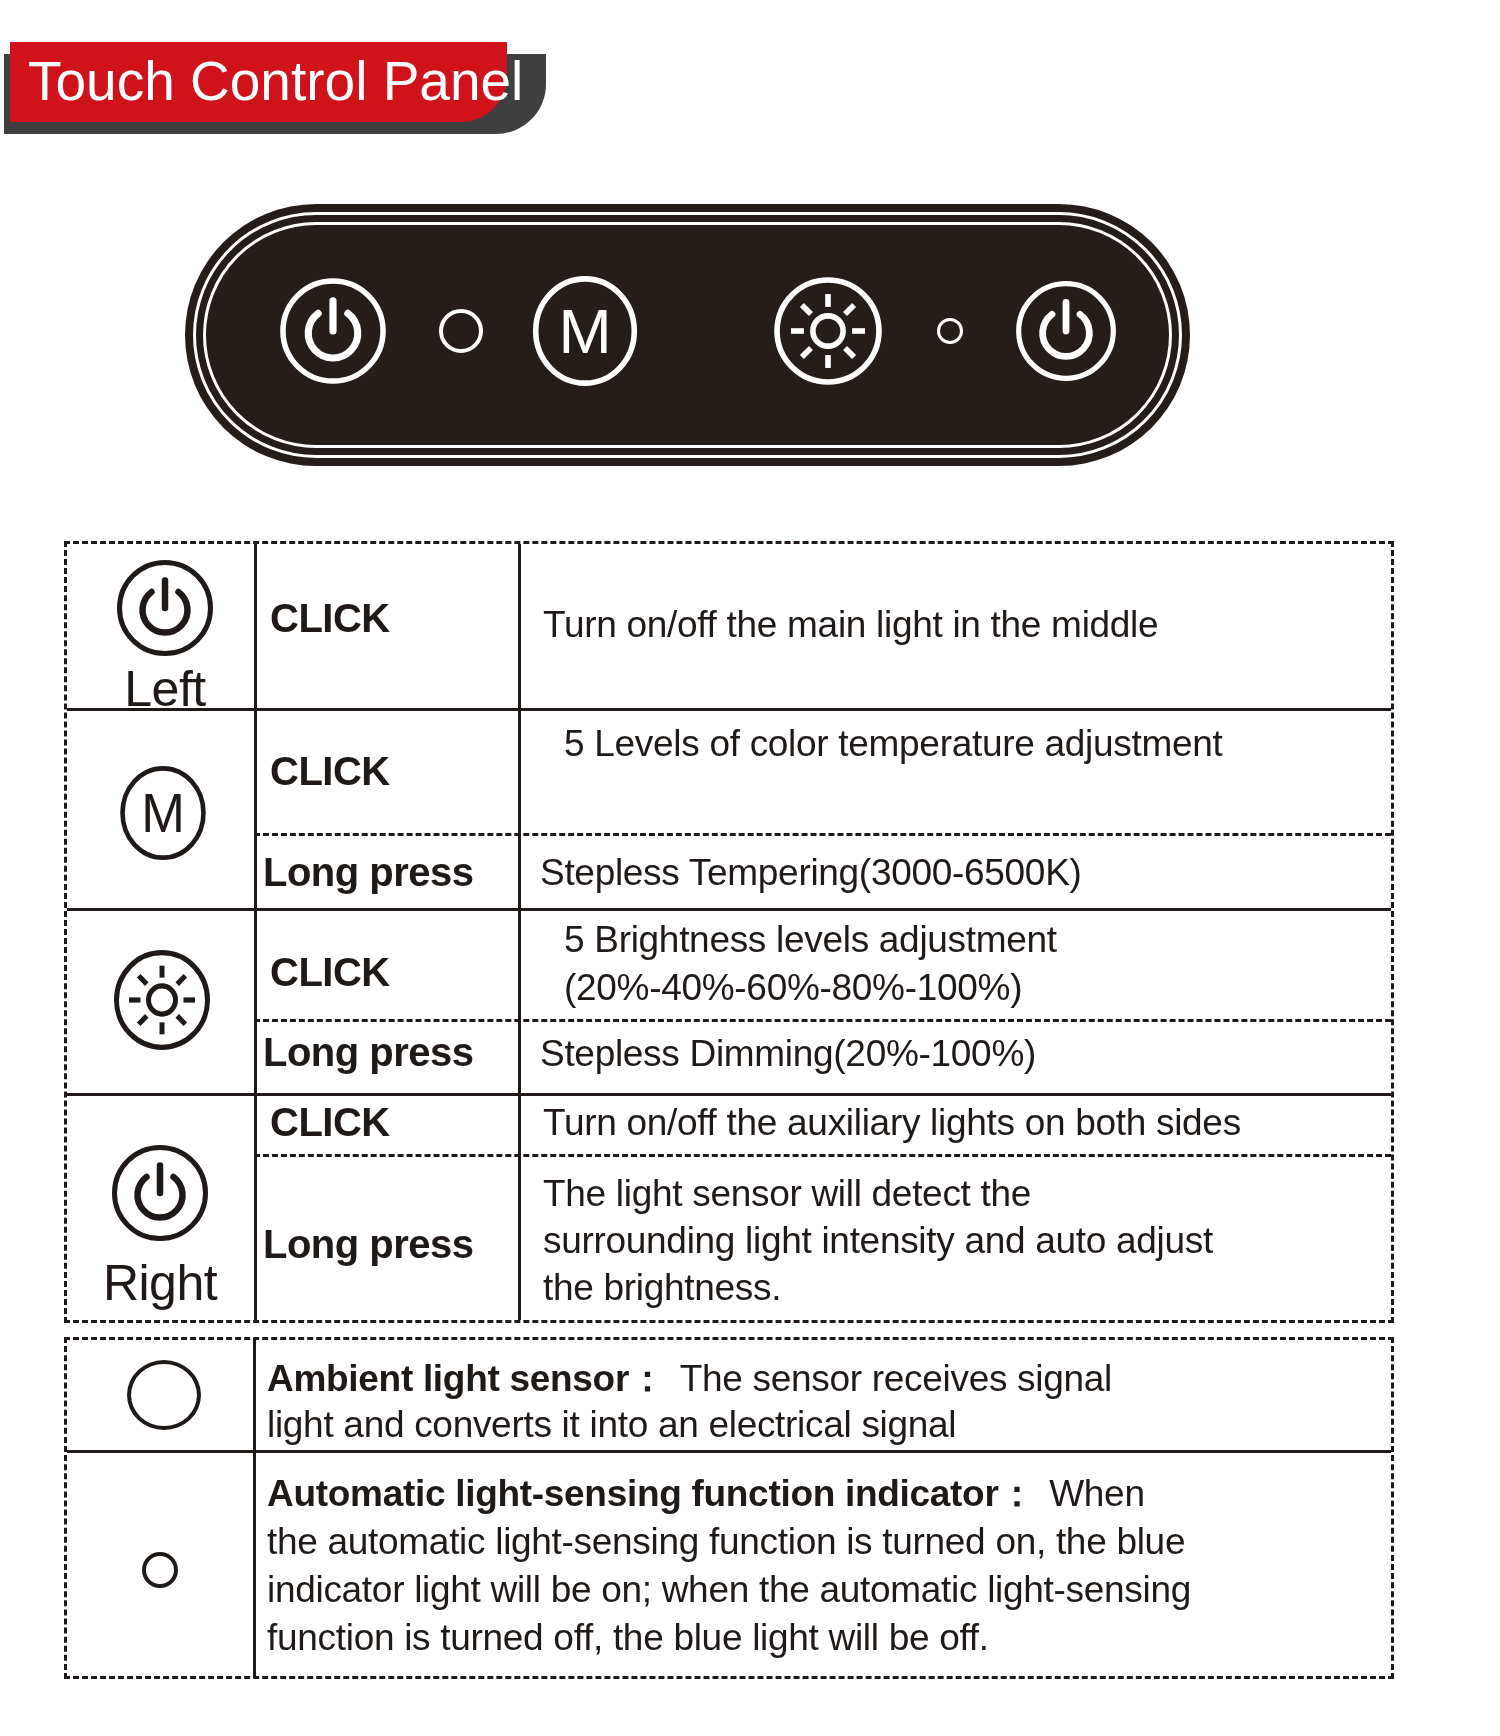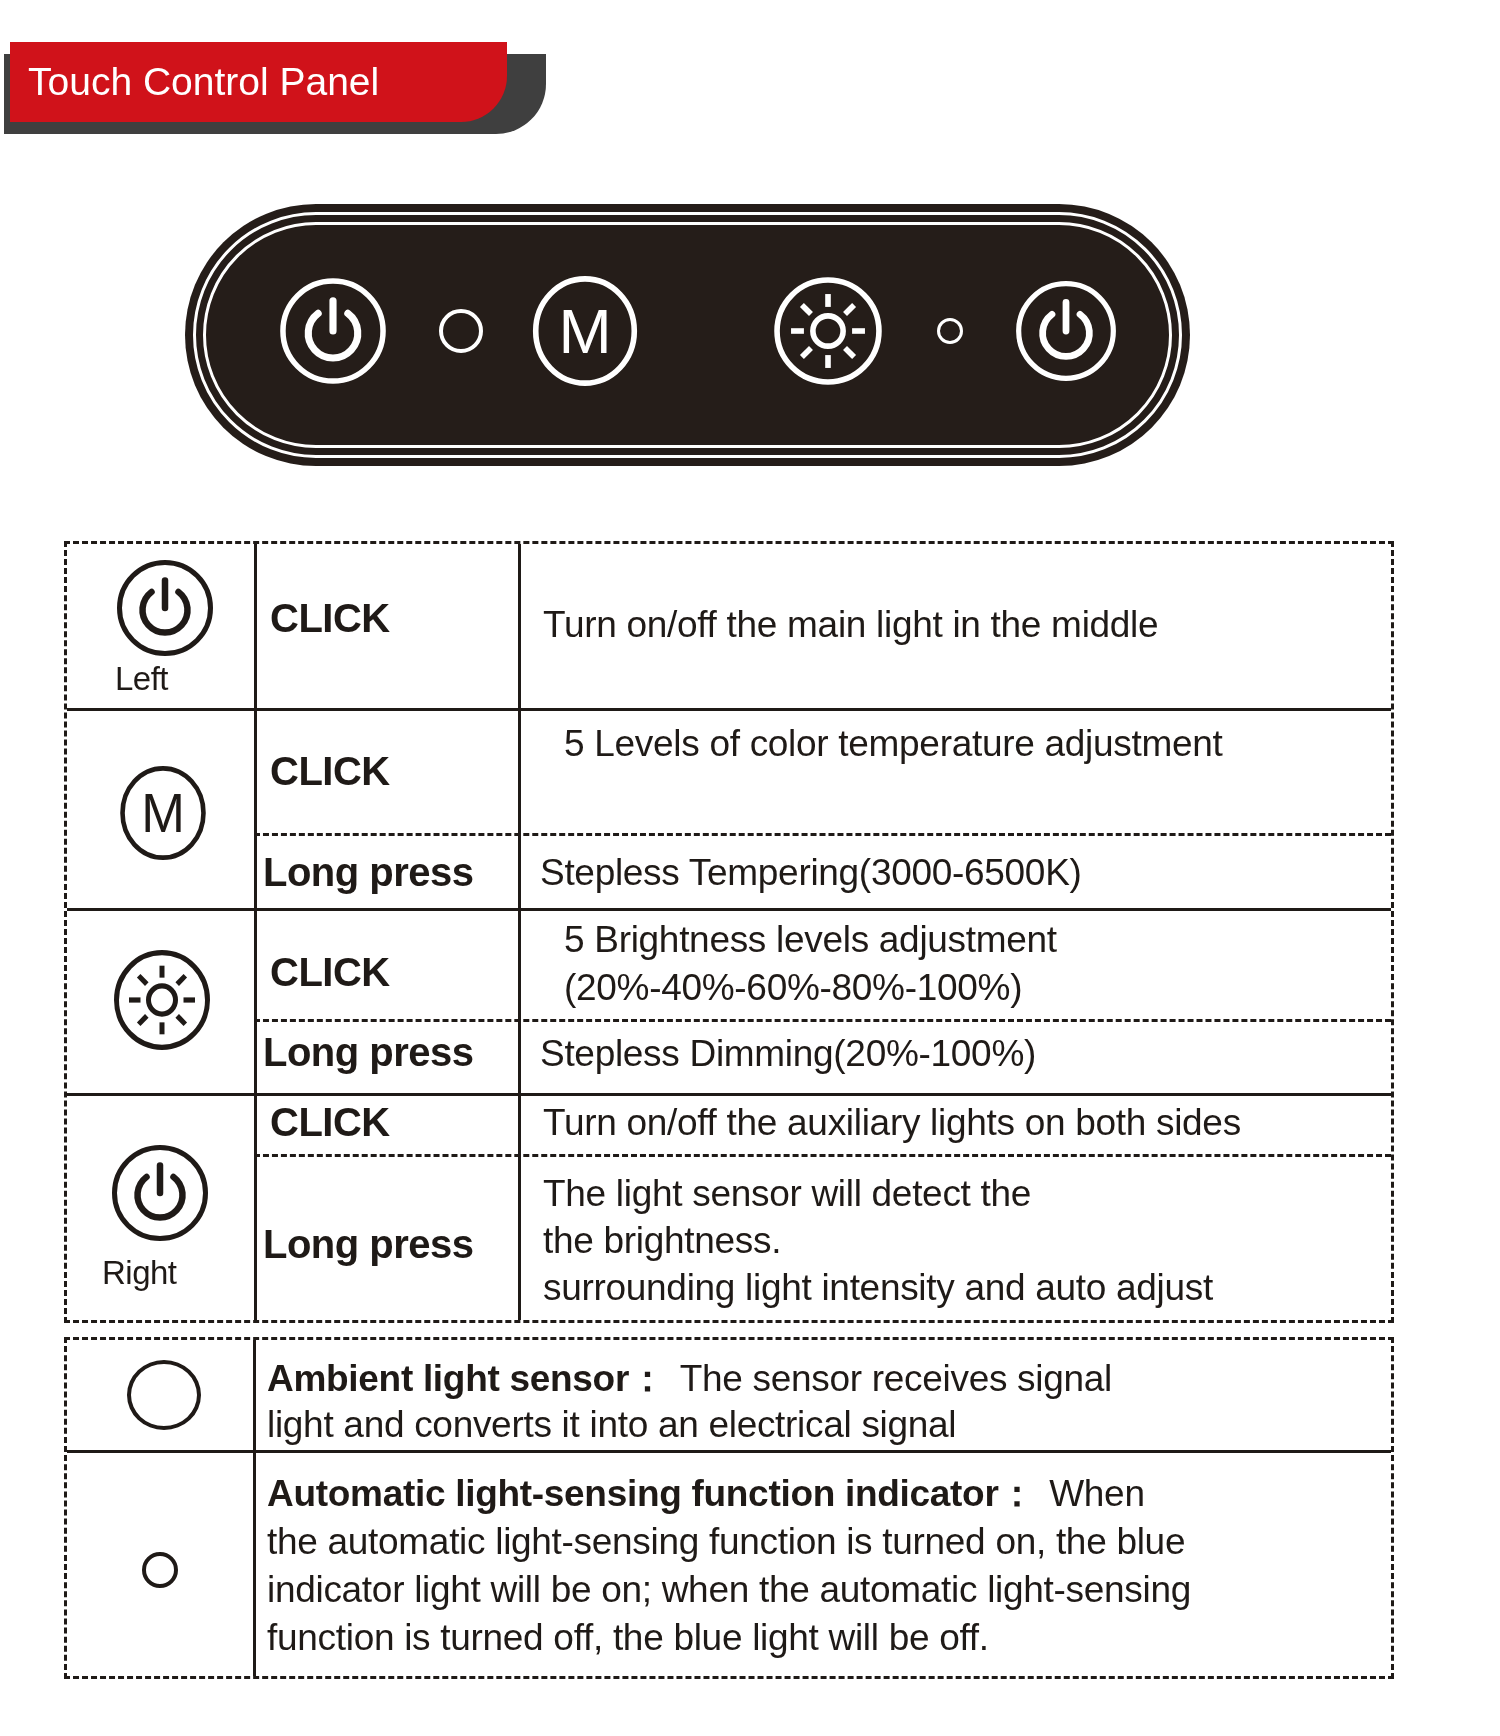--- a/index.html
+++ b/index.html
@@ -5,38 +5,38 @@
   html,body{margin:0;padding:0;background:#ffffff;}
   #page{
     position:relative;width:1500px;height:1736px;background:#ffffff;overflow:hidden;
     font-family:"Liberation Sans","DejaVu Sans",sans-serif;color:#1f1a17;
   }
   .abs{position:absolute;}
   .txt{font-size:37px;letter-spacing:-0.3px;white-space:nowrap;color:#1f1a17;}
   .lines48 .ln{line-height:48px;margin-left:24px;}
   .lines47 .ln{line-height:47px;}
   .action{font-size:40px;font-weight:bold;letter-spacing:-0.5px;white-space:nowrap;}
-  .poslabel{font-size:33px;letter-spacing:-0.5px;text-align:left;white-space:nowrap;}
+  .poslabel{font-size:50px;letter-spacing:-0.5px;text-align:center;white-space:nowrap;}
   .solid-v{position:absolute;width:3px;top:0;bottom:0;background:#1f1a17;}
   .solid-h{position:absolute;height:3px;left:0;right:0;background:#1f1a17;}
   .dash-h{position:absolute;height:0;border-top:3px dashed #1f1a17;}
   .ring{border-radius:50%;box-sizing:border-box;}
   .panel-line{position:absolute;border:3px solid #ffffff;box-sizing:border-box;}
   .note-line{line-height:46px;font-size:37px;letter-spacing:-0.3px;white-space:nowrap;}
   .note-line-b{line-height:48px;font-size:37px;letter-spacing:-0.3px;white-space:nowrap;}
   .note-title{font-weight:bold;margin-right:14px;}
 </style>
 </head>
 <body>
 
 <div id="page">
 
   <div class="abs" style="left:4px;top:54px;width:542px;height:80px;background:#3f3f3f;border-radius:0 0 50px 0;"></div>
   <div class="abs" style="left:10px;top:42px;width:497px;height:80px;background:#d0121a;border-radius:0 0 46px 0;">
-    <div style="padding-left:18px;line-height:79px;font-size:39px;color:#ffffff;white-space:nowrap;">Touch Control Panel</div>
+    <div style="padding-left:18px;line-height:79px;font-size:55px;color:#ffffff;white-space:nowrap;">Touch Control Panel</div>
   </div>
 
   <div class="abs" style="left:185px;top:204px;width:1005px;height:262px;background:#251d19;border-radius:131px;">
     <div class="panel-line" style="left:8px;top:8px;right:8px;bottom:8px;border-radius:123px;"></div>
     <div class="panel-line" style="left:18px;top:18px;right:18px;bottom:18px;border-radius:113px;"></div>
 
     <svg class="abs" style="left:93px;top:72px;" width="110" height="110" viewBox="0 0 100 100">
       <circle cx="50" cy="50" r="45.5" fill="none" stroke="#ffffff" stroke-width="5"></circle>
       <path d="M36.5 34 A22.5 22.5 0 1 0 63.5 34" fill="none" stroke="#ffffff" stroke-width="6.5" stroke-linecap="round"></path>
       <line x1="50" y1="22.5" x2="50" y2="50" stroke="#ffffff" stroke-width="6.5" stroke-linecap="round"></line>
@@ -130,22 +130,22 @@
     <div class="abs txt" style="left:476px;top:558px;">Turn on/off the auxiliary lights on both sides</div>
     <svg class="abs" style="left:43px;top:599px;" width="100" height="100" viewBox="0 0 100 100">
       <circle cx="50" cy="50" r="45.5" fill="none" stroke="#1f1a17" stroke-width="5"></circle>
       <path d="M36.5 34 A22.5 22.5 0 1 0 63.5 34" fill="none" stroke="#1f1a17" stroke-width="6.5" stroke-linecap="round"></path>
       <line x1="50" y1="22.5" x2="50" y2="50" stroke="#1f1a17" stroke-width="6.5" stroke-linecap="round"></line>
     </svg>
     <div class="abs poslabel" style="left:35px;top:710px;width:116px;">Right</div>
     <div class="abs action" style="left:196px;top:678px;">Long press</div>
     <div class="abs txt lines47" style="left:476px;top:626px;">
       <div class="ln">The light sensor will detect the</div>
+      <div class="ln">surrounding light intensity and auto adjust</div>
       <div class="ln">the brightness.</div>
-      <div class="ln">surrounding light intensity and auto adjust</div>
     </div>
   </div>
 
   <div class="abs" style="left:64px;top:1337px;width:1330px;height:342px;border:3px dashed #1f1a17;box-sizing:border-box;">
     <div class="solid-v" style="left:186px;"></div>
     <div class="solid-h" style="top:110px;"></div>
 
     <div class="abs ring" style="left:60px;top:20px;width:74px;height:70px;border:4px solid #1f1a17;border-radius:50%;"></div>
     <div class="abs" style="left:200px;top:16px;">
       <div class="note-line">

